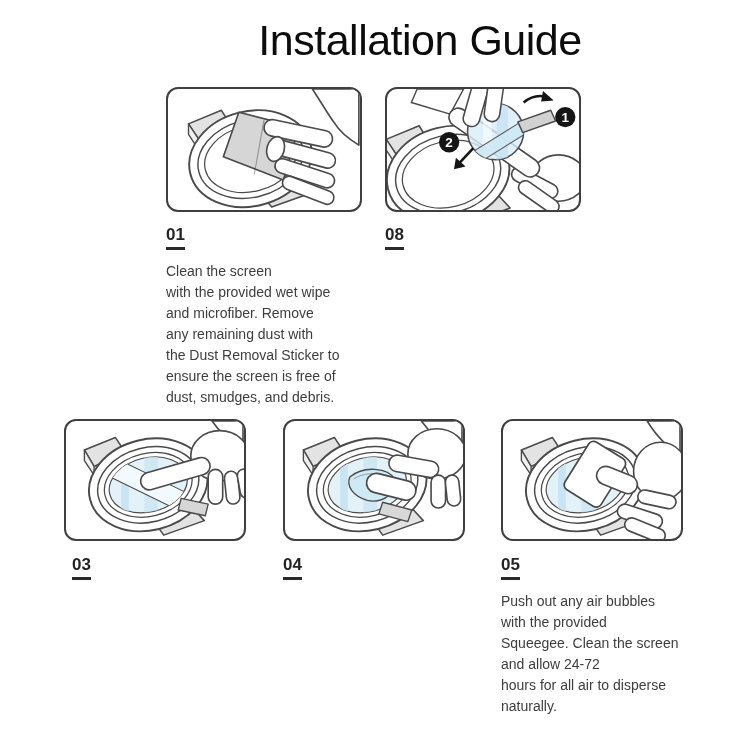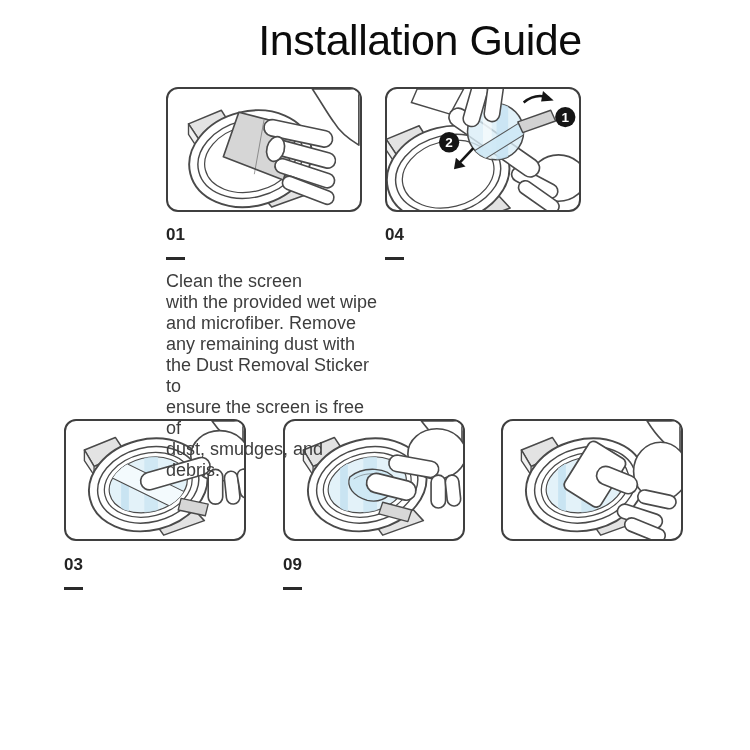--- a/index.html
+++ b/index.html
@@ -14,24 +14,24 @@
     padding-left:45px;
   }
   .panel {
     position:absolute; border:2px solid #3f3f3f; border-radius:12px;
     background:#fff; overflow:hidden; box-sizing:border-box;
   }
   .panel svg { display:block; width:100%; height:100%; }
   .step-text { position:absolute; }
   .step-num {
     display:inline-block; font-size:17px; font-weight:700; color:#242424;
-    border-bottom:3px solid #2a2a2a; padding-bottom:12px; line-height:1.1;
+    border-bottom:3px solid #2a2a2a; padding-bottom:2px; line-height:1.1;
   }
   .step-desc {
-    margin:11px 0 0 0; font-size:18px; line-height:21px; color:#3d3d3d;
+    margin:11px 0 0 0; font-size:14px; line-height:21px; color:#3d3d3d;
     white-space:pre-line;
   }
 </style>
 </head>
 <body>
 
 <div class="page">
 
   <h1 class="title">Installation Guide</h1>
 
@@ -230,25 +230,34 @@
     <p class="step-desc">Clean the screen
 with the provided wet wipe
 and microfiber. Remove
 any remaining dust with
 the Dust Removal Sticker to
 ensure the screen is free of
 dust, smudges, and debris.</p>
   </div>
 
   <div class="step-text" style="left:385px;top:226px;width:212px">
+    <div class="step-num">08</div>
+  </div>
+
+  <div class="step-text" style="left:72px;top:556px;width:205px">
+    <div class="step-num">03</div>
+  </div>
+
+  <div class="step-text" style="left:283px;top:556px;width:205px">
     <div class="step-num">04</div>
   </div>
 
-  <div class="step-text" style="left:64px;top:556px;width:205px">
-    <div class="step-num">03</div>
-  </div>
-
-  <div class="step-text" style="left:283px;top:556px;width:205px">
-    <div class="step-num">09</div>
-  </div>
-
+  <div class="step-text" style="left:501px;top:556px;width:205px">
+    <div class="step-num">05</div>
+    <p class="step-desc">Push out any air bubbles
+with the provided
+Squeegee. Clean the screen
+and allow 24-72
+hours for all air to disperse
+naturally.</p>
+  </div>
 
 </div>
 
 </body></html>

